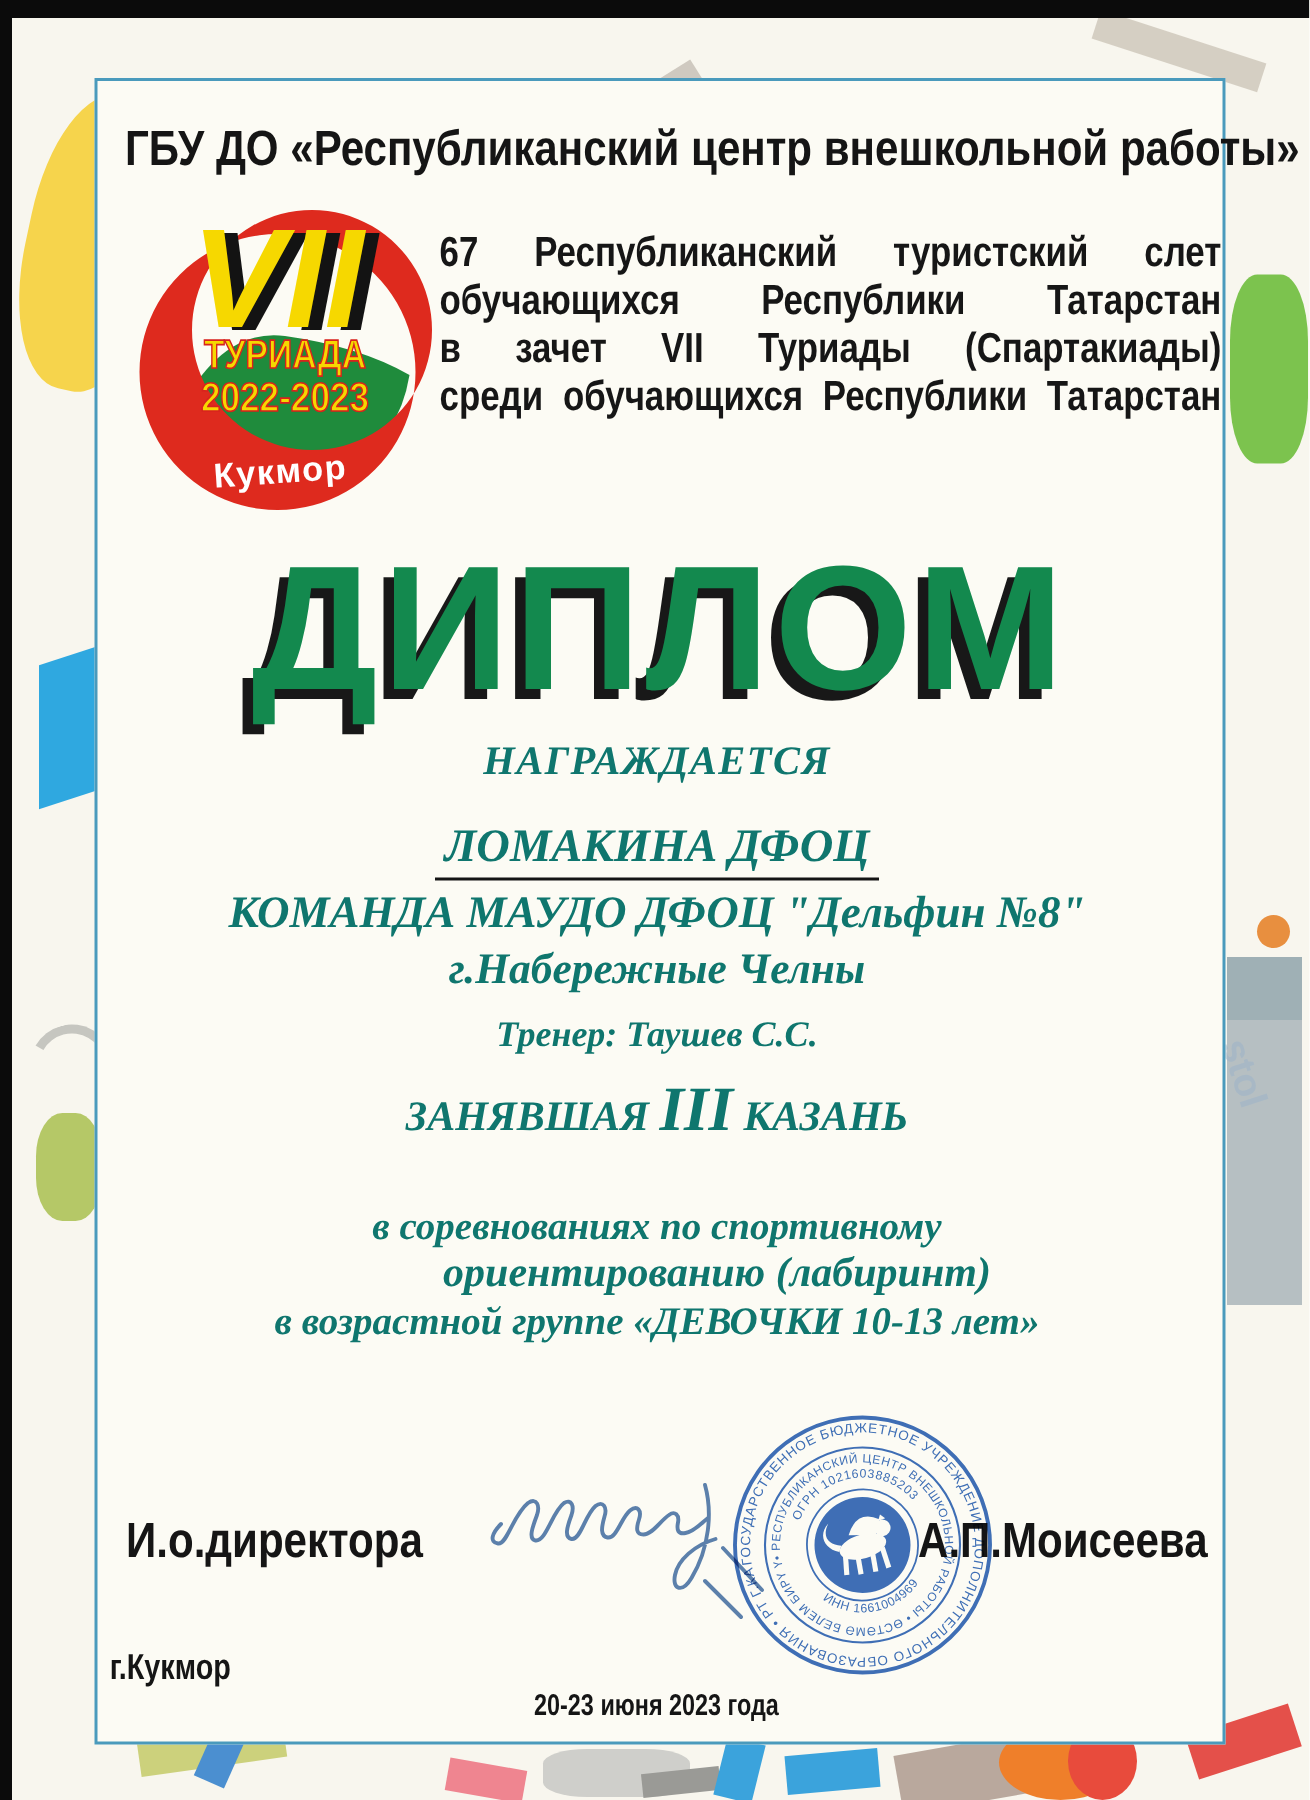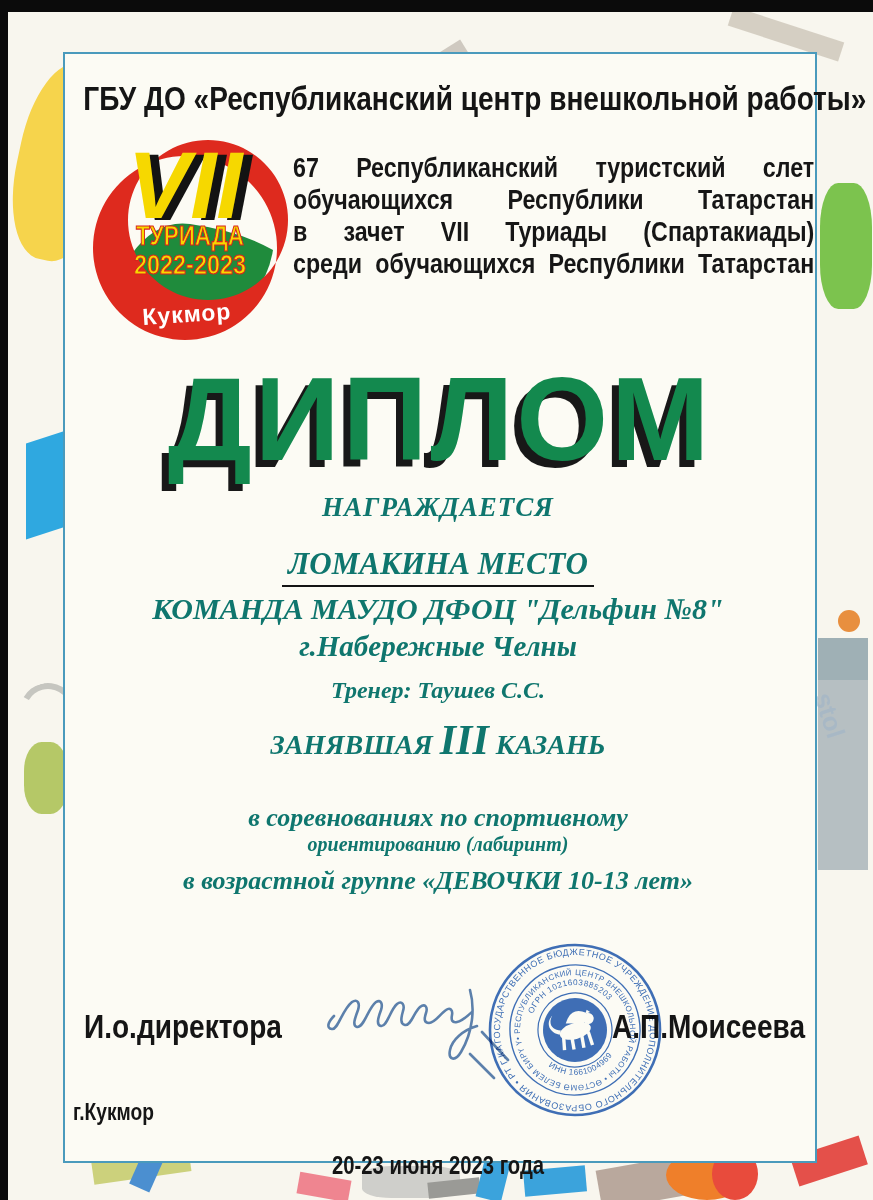--- a/index.html
+++ b/index.html
@@ -48,27 +48,27 @@
            left:63px;width:750px;text-align:center;z-index:3;}
   .awarded{top:492px;font-size:27px;letter-spacing:1px;}
   .recipient-row{top:546px;}
   .recipient-row span{display:inline-block;border-bottom:2.5px solid #141414;padding:0 6px 3px 6px;font-size:31px;}
   .team{top:592px;font-size:30px;}
   .city{top:630px;font-size:29px;}
   .coach{top:677px;font-size:24px;}
   .place{top:716px;font-size:28px;}
   .place .big{font-size:42px;}
   .comp1{top:803px;font-size:26px;}
-  .comp2{top:833px;font-size:20px;}
+  .comp2{top:833px;font-size:28px;margin-left:40px;}
   .age{top:866px;font-size:26px;}
   .director{left:84px;top:1008px;font-size:33px;transform:scaleX(0.85);transform-origin:left top;z-index:3;white-space:nowrap;}
   .signname{left:612px;top:1008px;font-size:33px;transform:scaleX(0.85);transform-origin:left top;z-index:3;white-space:nowrap;}
   .floc{left:63px;top:1098px;width:750px;font-size:24px;z-index:3;}
   .floc>span{display:inline-block;transform:scaleX(0.8);}
-  .fdates{left:63px;top:1126px;width:750px;text-align:center;font-size:26px;z-index:3;margin-top:24px;}
+  .fdates{left:63px;top:1126px;width:750px;text-align:center;font-size:20px;z-index:3;}
   .fdates>span{display:inline-block;transform:scaleX(0.78);}
   .signature{left:322px;top:952px;z-index:4;}
   .stamp{left:487px;top:942px;z-index:5;mix-blend-mode:multiply;opacity:.92;}
   .logo{left:90px;top:128px;z-index:3;}
 </style>
 </head>
 <body>
 
 <div id="page">
 
@@ -113,21 +113,21 @@
     <div class="ln">67 Республиканский  туристский слет</div>
     <div class="ln">обучающихся Республики Татарстан</div>
     <div class="ln">в зачет VII Туриады (Спартакиады)</div>
     <div class="ln">среди обучающихся Республики Татарстан</div>
   </div>
 
   <div class="abs diploma">ДИПЛОМ</div>
 
   <div class="abs serifit awarded">НАГРАЖДАЕТСЯ</div>
   <div class="abs serifit recipient-row">
-    <span>ЛОМАКИНА МЕСТО</span>
+    <span>ЛОМАКИНА ДФОЦ</span>
   </div>
   <div class="abs serifit team">КОМАНДА МАУДО ДФОЦ "Дельфин №8"</div>
   <div class="abs serifit city">г.Набережные Челны</div>
   <div class="abs serifit coach">Тренер: Таушев С.С.</div>
 
   <div class="abs serifit place">
     <span>ЗАНЯВШАЯ</span>
     <span class="big">III</span>
     <span>КАЗАНЬ</span>
   </div>

